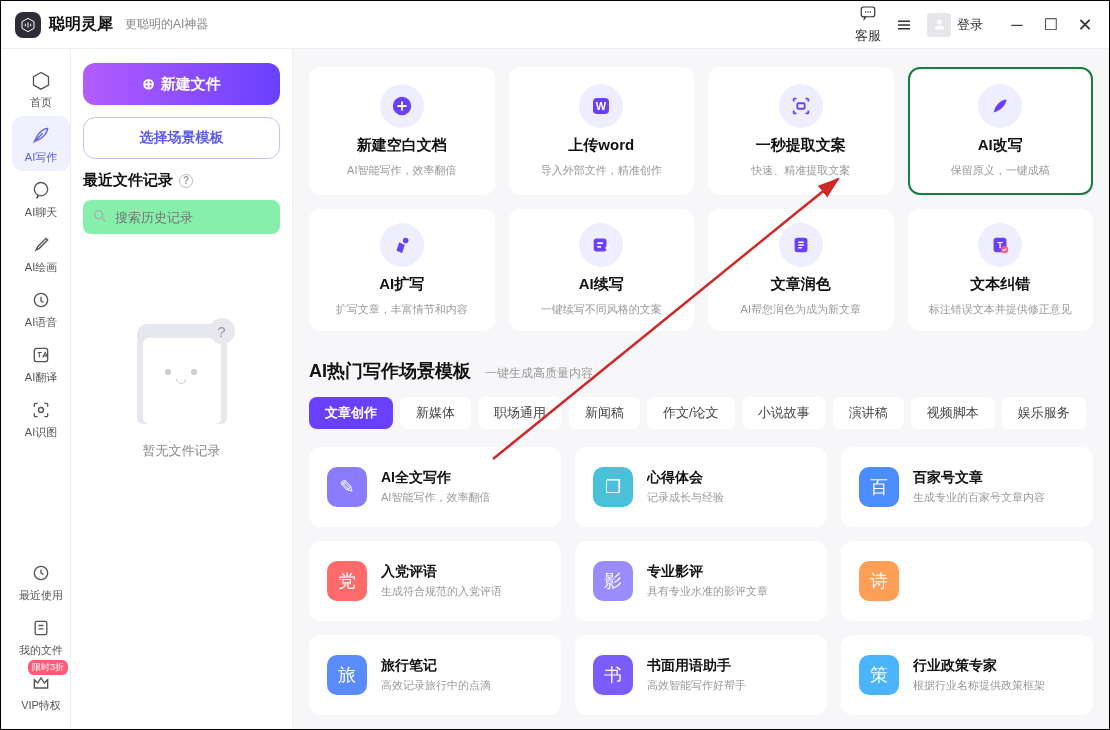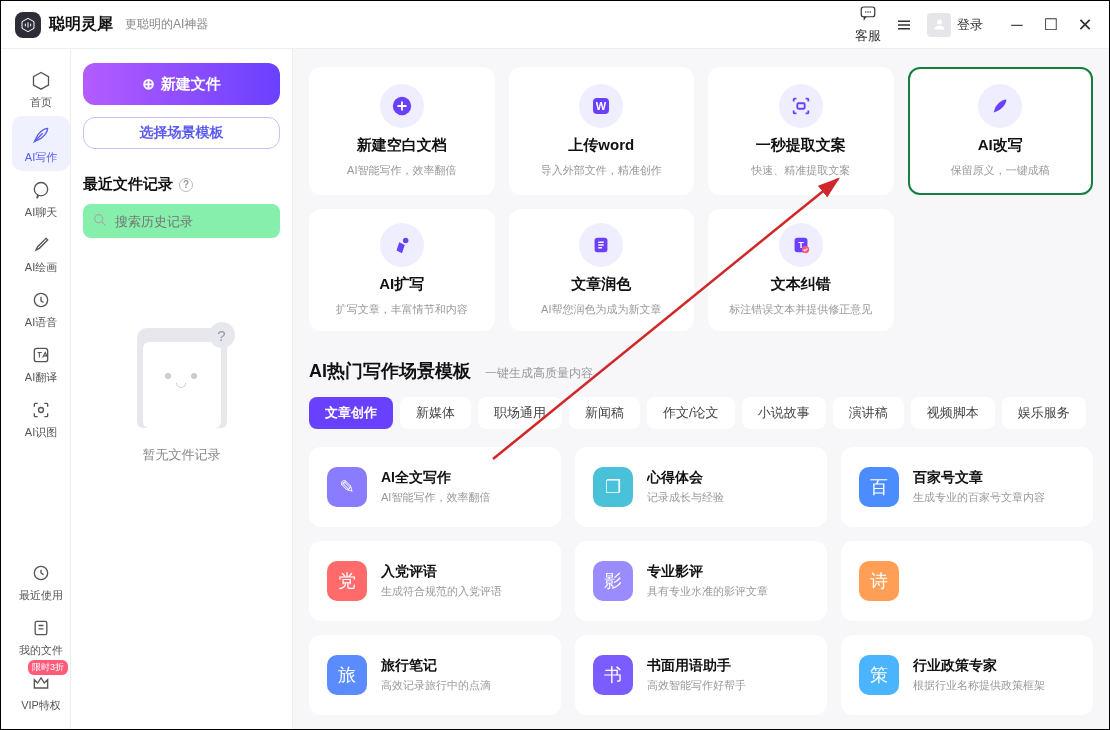--- a/index.html
+++ b/index.html
@@ -28,22 +28,22 @@
 .sidebar-item .s-icon { width: 22px; height: 22px; display:flex; align-items:center; justify-content:center; color:#555; }
 .sidebar-item.active .s-icon { color:#5b5bf0; }
 .sidebar-item .s-label { font-size: 11px; color: #555; }
 .sidebar-item.active .s-label { color:#5b5bf0; }
 .sidebar-sep { flex: 1; }
 .badge { position: absolute; top: -4px; right: 2px; background: #ff5a7a; color: #fff; font-size: 9px; padding: 1px 4px; border-radius: 6px; }
 
 
 .panel { width: 222px; background: #fff; border-right: 1px solid #eee; padding: 14px 12px; display: flex; flex-direction: column; }
 .primary-btn { height: 42px; border-radius: 12px; background: linear-gradient(90deg,#b45cff,#6a40ff); color: #fff; font-size: 15px; font-weight: 600; display: flex; align-items: center; justify-content: center; gap: 6px; cursor: pointer; }
-.secondary-btn { height: 32px; margin-top: 12px; border: 1.5px solid #c8c0ff; border-radius: 12px; color: #5b5bf0; font-size: 14px; font-weight: 600; display: flex; align-items: center; justify-content: center; cursor: pointer; }
-.section-title { display: flex; align-items: center; gap: 6px; font-size: 15px; font-weight: 600; color: #111; margin-top: 26px; }
+.secondary-btn { height: 42px; margin-top: 12px; border: 1.5px solid #c8c0ff; border-radius: 12px; color: #5b5bf0; font-size: 14px; font-weight: 600; display: flex; align-items: center; justify-content: center; cursor: pointer; }
+.section-title { display: flex; align-items: center; gap: 6px; font-size: 15px; font-weight: 600; color: #111; margin-top: 12px; }
 .help-icon { width: 14px; height: 14px; border: 1px solid #bbb; border-radius: 50%; font-size: 10px; color: #999; display:flex; align-items:center; justify-content:center; }
 .search-wrap { margin-top: 10px; position: relative; }
 .search-input { width: 100%; height: 34px; padding: 0 10px 0 32px; border: none; background: #86efac; border-radius: 8px; font-size: 13px; color: #444; outline: none; }
 .search-ico { position: absolute; left: 9px; top: 8px; color:#aaa; }
 .empty-state { margin-top: 90px; display: flex; flex-direction: column; align-items: center; gap: 18px; }
 .empty-illus { width: 90px; height: 100px; position: relative; }
 .clip-back { position:absolute; top:0; width:90px; height:100px; background:#e7e7ee; border-radius:10px 10px 6px 6px; }
 .clip-front { position:absolute; top:14px; left:6px; width:78px; height:86px; background:#fff; border-radius:6px; }
 .clip-q { position:absolute; top:-6px; right:-8px; width:26px; height:26px; background:#e7e7ee; border-radius:50%; display:flex; align-items:center; justify-content:center; font-size:15px; color:#999; }
 .face-dot { position:absolute; width:6px; height:6px; background:#ccc; border-radius:50%; top:45px; }
@@ -308,20 +308,31 @@
               <path d="M6 18l3-9 6 3-3 9-6-3z" fill="#6a40ff"></path>
               <circle cx="16" cy="7" r="3" fill="#6a40ff"></circle>
             </svg>
           </span>
         <span class="card-title">AI扩写</span>
         <span class="card-desc">扩写文章，丰富情节和内容</span>
       </div>
       <div class="card">
         <span class="card-icon">
             <svg width="22" height="22" viewBox="0 0 24 24">
+              <rect x="4" y="5" width="14" height="14" rx="3" fill="#6a40ff"></rect>
+              <path d="M8 10h6M8 14h4" stroke="#fff" stroke-width="1.8"></path>
+              <path d="M17 16l4-4" stroke="#fff" stroke-width="2"></path>
+            </svg>
+          </span>
+        <span class="card-title">AI续写</span>
+        <span class="card-desc">一键续写不同风格的文案</span>
+      </div>
+      <div class="card">
+        <span class="card-icon">
+            <svg width="22" height="22" viewBox="0 0 24 24">
               <rect x="5" y="4" width="14" height="16" rx="3" fill="#6a40ff"></rect>
               <path d="M9 9h6M9 12h6M9 15h4" stroke="#fff" stroke-width="1.6"></path>
             </svg>
           </span>
         <span class="card-title">文章润色</span>
         <span class="card-desc">AI帮您润色为成为新文章</span>
       </div>
       <div class="card">
         <span class="card-icon">
             <svg width="22" height="22" viewBox="0 0 24 24">

